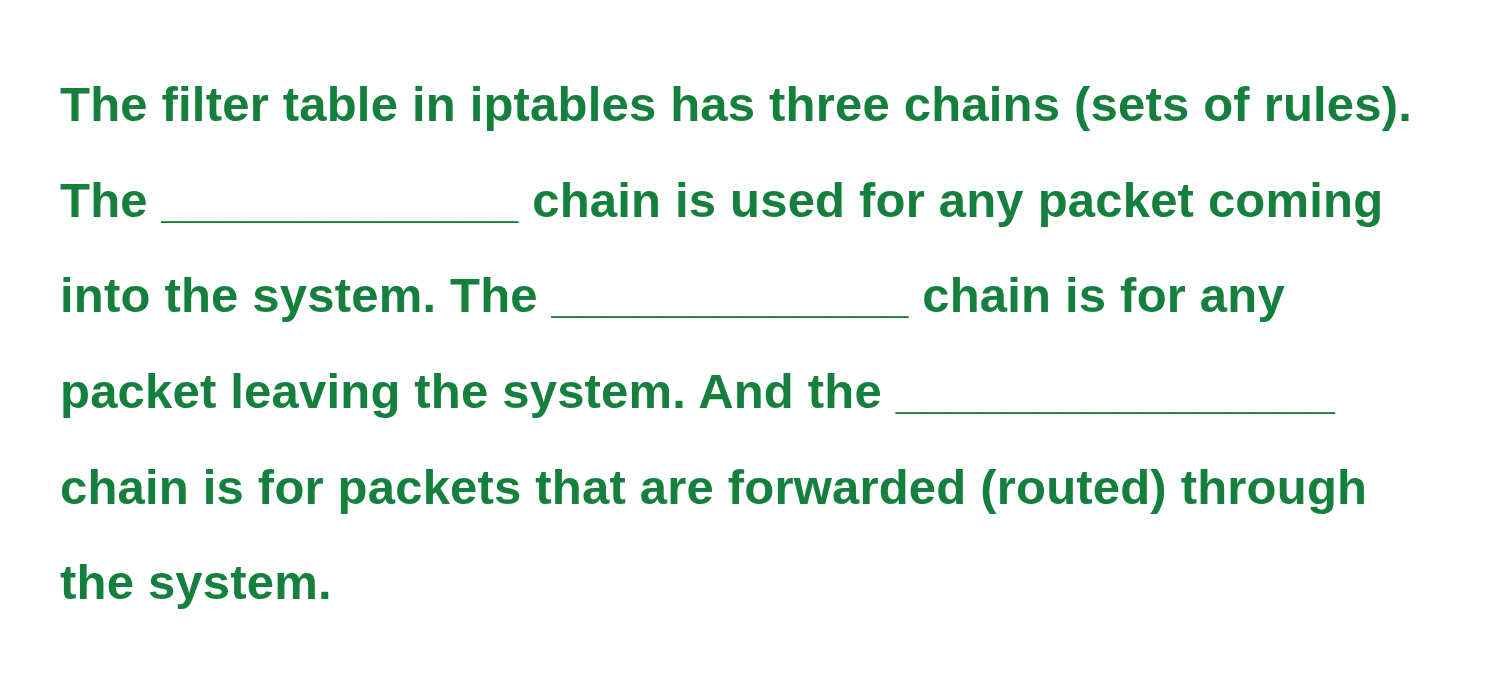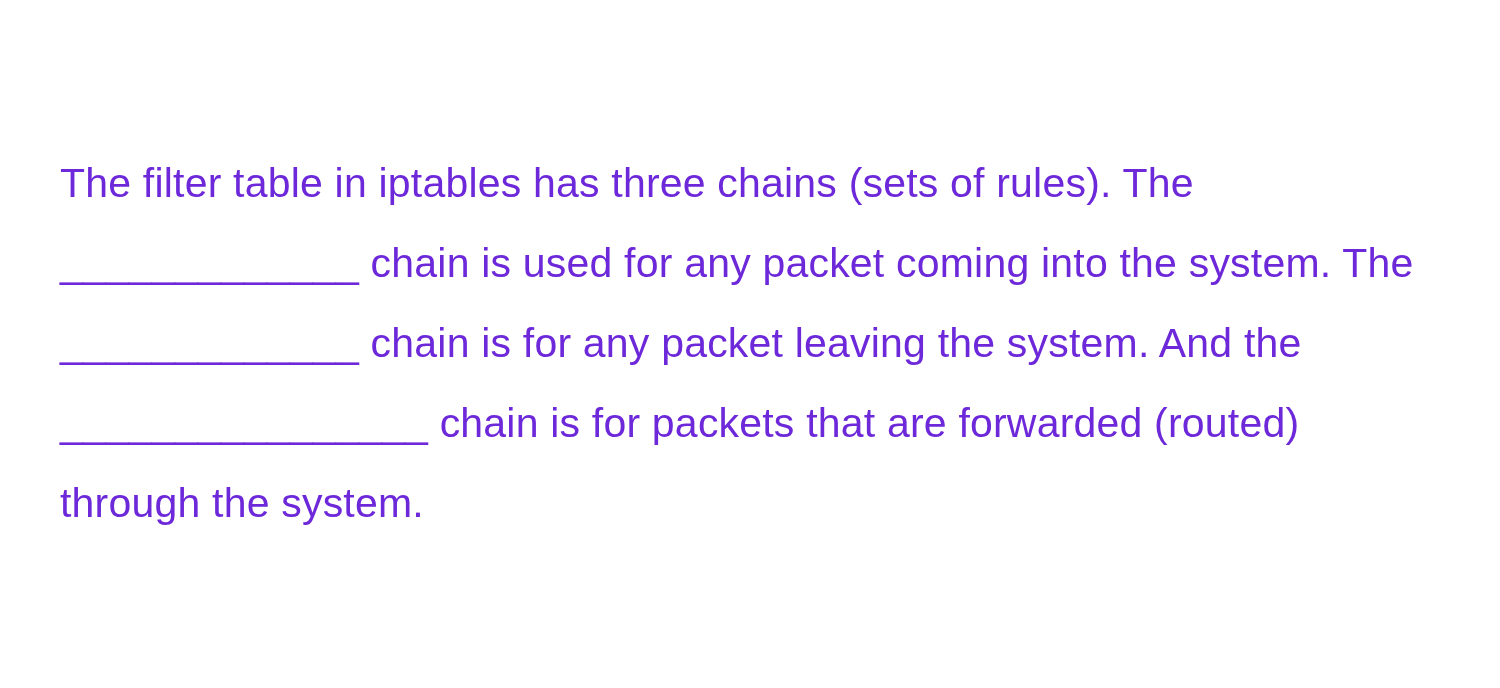--- a/index.html
+++ b/index.html
@@ -11,23 +11,23 @@
       width: 1500px;
       height: 688px;
       background: #ffffff;
       font-family: -apple-system, BlinkMacSystemFont, "Segoe UI", Helvetica, Arial, sans-serif;
       display: flex;
       align-items: center;
       justify-content: flex-start;
       padding: 40px 60px;
     }
     .content {
-      font-size: 41px;
+      font-size: 49px;
       line-height: 1.95;
-      color: #6d28d9;
-      font-weight: 400;
+      color: #15803d;
+      font-weight: 700;
       letter-spacing: 0.2px;
     }
   </style>
 </head>
 <body>
 
 <div class="content">The filter table in iptables has three chains (sets of rules). The _____________ chain is used for any packet coming into the system. The _____________ chain is for any packet leaving the system. And the ________________ chain is for packets that are forwarded (routed) through the system.</div>
 
 </body></html>

